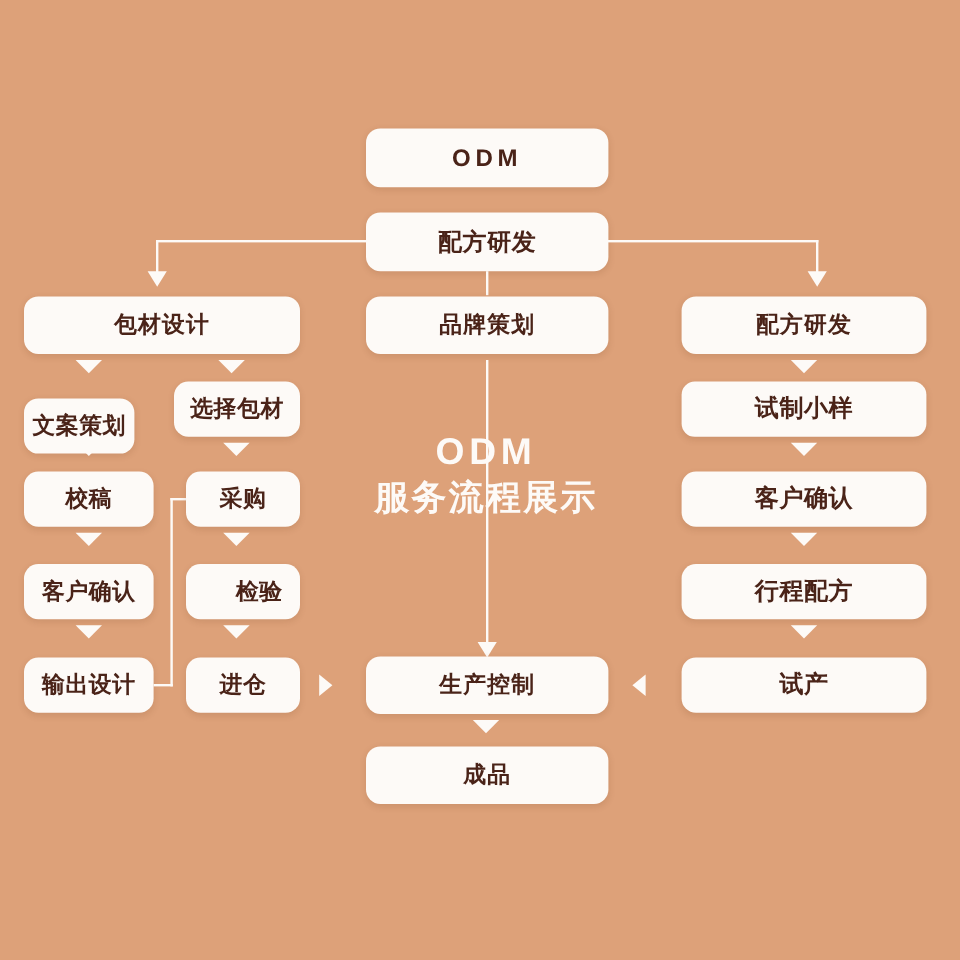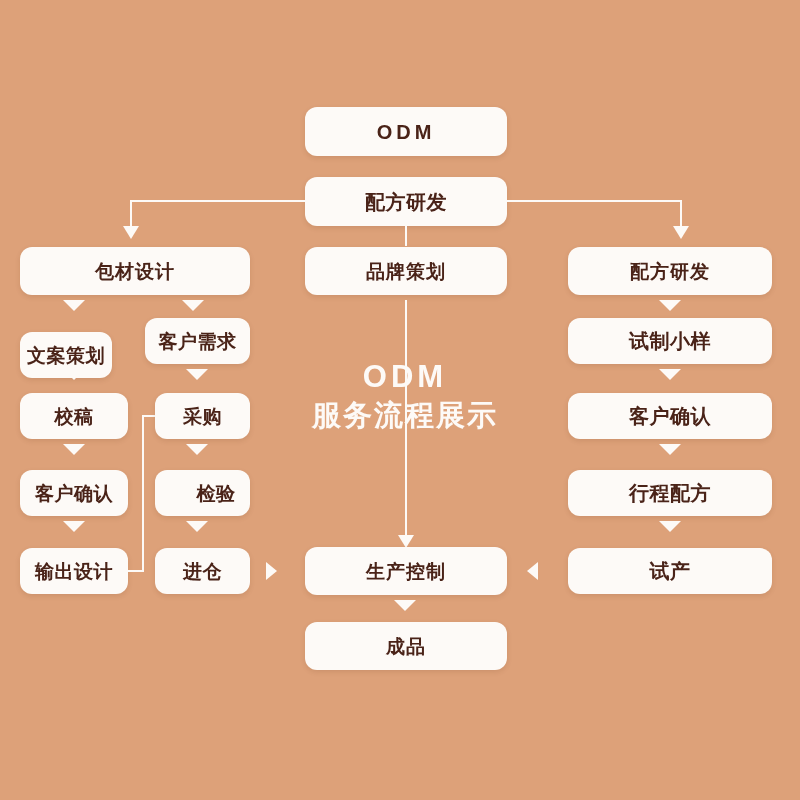--- a/index.html
+++ b/index.html
@@ -147,21 +147,21 @@
   <div class="node sm" style="left:20px; top:470px; width:108px; height:46px;">客户确认</div>
   <div class="tri-down" style="left:63px; top:521px;"></div>
 
   <div class="node sm" style="left:20px; top:548px; width:108px; height:46px;">输出设计</div>
 
   <div class="line-h" style="left:128px; top:570px; width:16px;"></div>
   <div class="line-v" style="left:142px; top:415px; height:157px;"></div>
   <div class="line-h" style="left:142px; top:415px; width:14px;"></div>
   <div class="arrow-right-thin" style="left:155px; top:410px;"></div>
 
-  <div class="node sm" style="left:145px; top:318px; width:105px; height:46px;">客户需求</div>
+  <div class="node sm" style="left:145px; top:318px; width:105px; height:46px;">选择包材</div>
   <div class="tri-down" style="left:186px; top:369px;"></div>
 
   <div class="node sm" style="left:155px; top:393px; width:95px; height:46px;">采购</div>
   <div class="tri-down" style="left:186px; top:444px;"></div>
 
   <div class="node sm" style="left:155px; top:470px; width:95px; height:46px;padding-left:27px;">检验</div>
   <div class="tri-down" style="left:186px; top:521px;"></div>
 
   <div class="node sm" style="left:155px; top:548px; width:95px; height:46px;">进仓</div>
 
@@ -170,21 +170,21 @@
   <div class="line-v" style="left:405px; top:300px; height:242px;"></div>
   <div class="arrow-down-thin" style="left:398px; top:535px;"></div>
 
   <div id="watermark">
     <span class="wm-en">ODM</span>
     <span class="wm-cn">服务流程展示</span>
   </div>
 
   <div class="tri-down" style="left:659px; top:300px;"></div>
 
-  <div class="node md" style="left:568px; top:318px; width:204px; height:46px;">试制小样</div>
+  <div class="node md" style="left:568px; top:318px; width:204px; height:46px;border-radius:11px;">试制小样</div>
   <div class="tri-down" style="left:659px; top:369px;"></div>
 
   <div class="node md" style="left:568px; top:393px; width:204px; height:46px;">客户确认</div>
   <div class="tri-down" style="left:659px; top:444px;"></div>
 
   <div class="node md" style="left:568px; top:470px; width:204px; height:46px;">行程配方</div>
   <div class="tri-down" style="left:659px; top:521px;"></div>
 
   <div class="node md" style="left:568px; top:548px; width:204px; height:46px;">试产</div>
 

